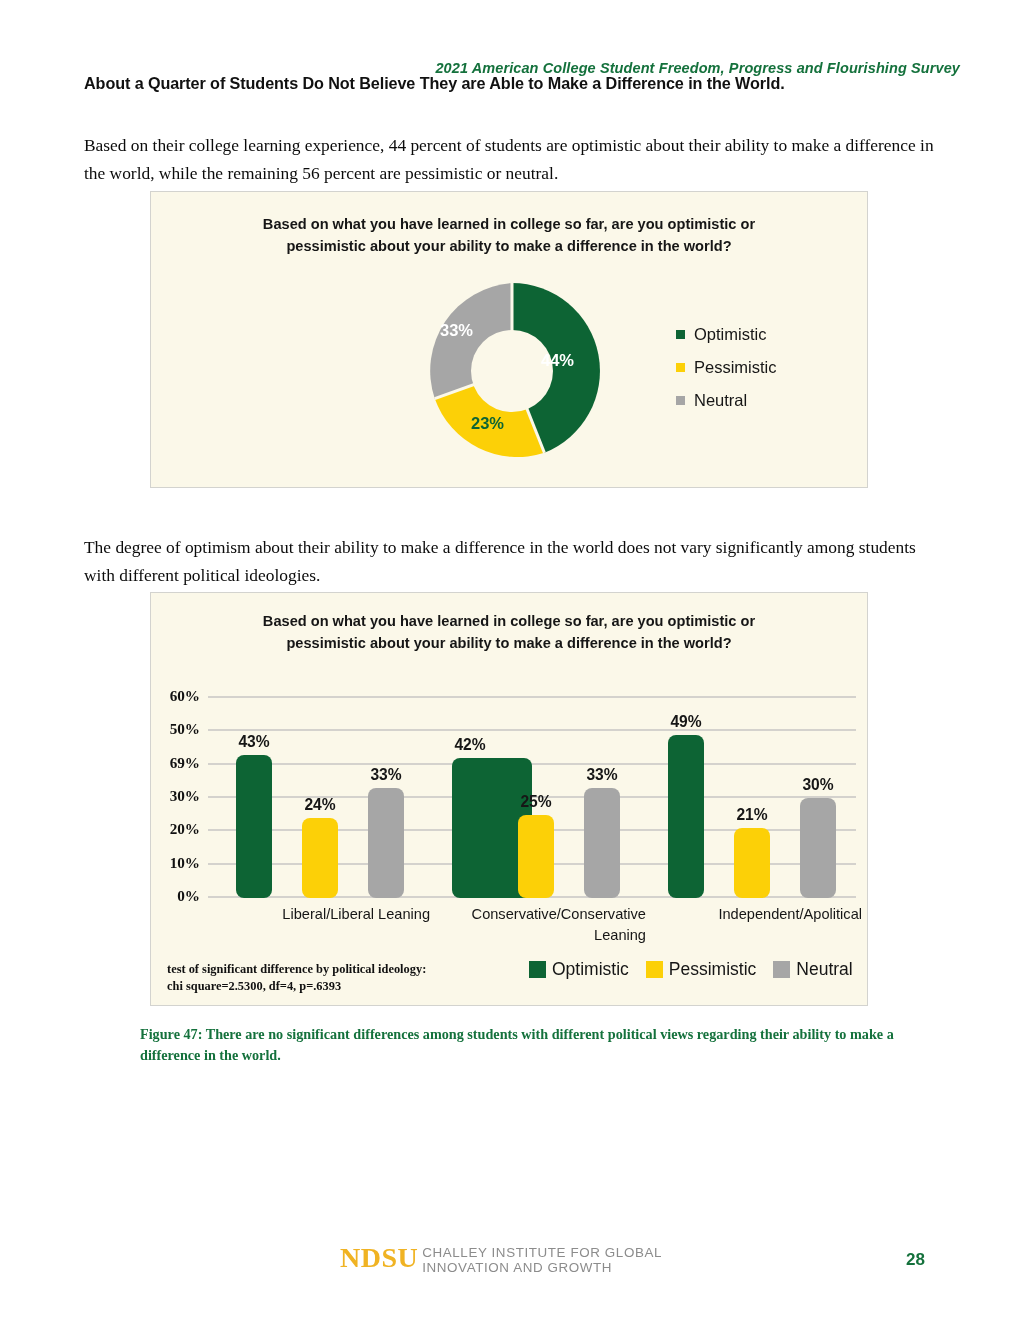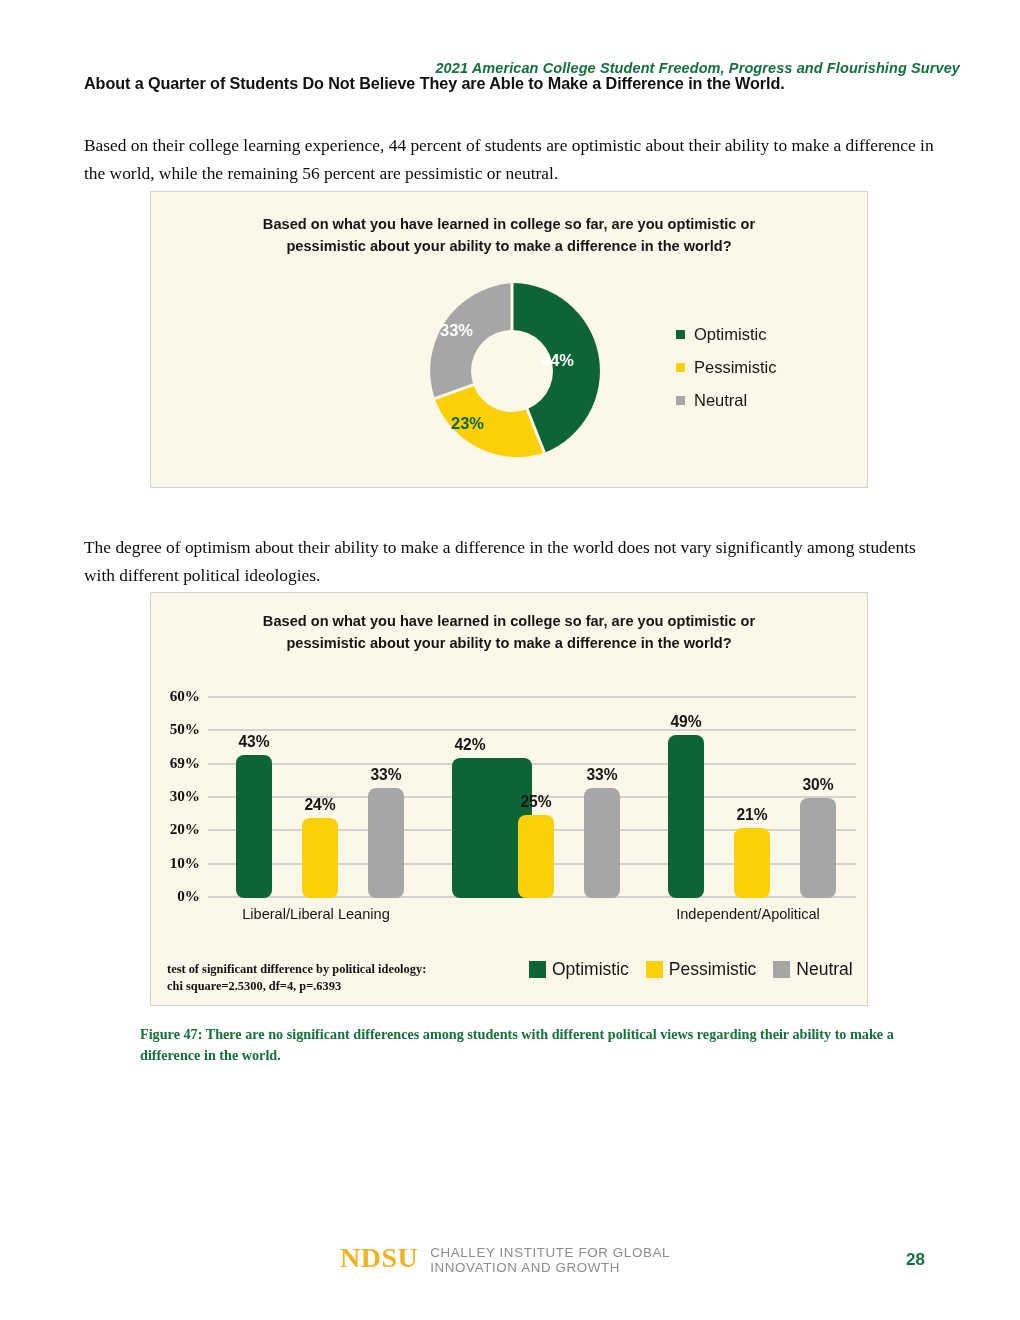--- a/index.html
+++ b/index.html
@@ -120,21 +120,21 @@
     height: 186px;
   }
   .donut-svg { display: block; }
   .slice-label {
     position: absolute;
     font-family: "Liberation Sans", sans-serif;
     font-weight: bold;
     font-size: 16.5px;
   }
   .lbl-opt { left: 122px; top: 73px; color: #ffffff; }
-  .lbl-pes { left: 32px;  top: 136px; color: #0d6434; text-align: right; }
+  .lbl-pes { left: 52px;  top: 136px; color: #0d6434; text-align: right; }
   .lbl-neu { left: 21px;  top: 43px;  color: #ffffff; }
 
   
   .donut-legend {
     position: absolute;
     left: 525px;
     top: 126px;
   }
   .legend-row {
     display: flex;
@@ -196,21 +196,21 @@
     left: -17px;
     text-align: center;
     font-family: "Liberation Sans", sans-serif;
     font-weight: bold;
     font-size: 15.6px;
     color: #161616;
   }
   .cat-label {
     position: absolute;
     top: 206px;
-    text-align: center;
+    text-align: right;
     font-family: "Liberation Sans", sans-serif;
     font-size: 14.6px;
     line-height: 21px;
     color: #161616;
   }
 
   
   .stat-note {
     position: absolute;
     left: 16px;
@@ -258,21 +258,21 @@
     line-height: 30px;
     color: #f0b323;
     letter-spacing: 0.5px;
   }
   .institute-name {
     font-family: "Liberation Sans", sans-serif;
     font-size: 13.4px;
     line-height: 14.6px;
     color: #8c8c8c;
     letter-spacing: 0.6px;
-    margin-left: 12px;
+    margin-left: 4px;
     margin-top: 3px;
   }
   .page-number {
     position: absolute;
     left: 906px;
     top: 1250px;
     font-family: "Liberation Sans", sans-serif;
     font-weight: bold;
     font-size: 17px;
     color: #14713c;
@@ -376,20 +376,21 @@
           <div class="bar" style="left: 0px; height: 140px; background: rgb(13, 100, 52); padding-left: 44px;">
             <span class="bar-value" style="bottom: 144px;">42%</span>
           </div>
           <div class="bar" style="left: 66px; height: 83.3333px; background: rgb(252, 208, 7);">
             <span class="bar-value" style="bottom: 87.3333px;">25%</span>
           </div>
           <div class="bar" style="left: 132px; height: 110px; background: rgb(166, 166, 166);">
             <span class="bar-value" style="bottom: 114px;">33%</span>
           </div>
         </div>
+        <div class="cat-label" style="left: 210px; width: 228px;">Conservative/Conservative Leaning</div>
         <div class="group" style="left: 460px; width: 168px;">
           <div class="bar" style="left: 0px; height: 163.333px; background: rgb(13, 100, 52);">
             <span class="bar-value" style="bottom: 167.333px;">49%</span>
           </div>
           <div class="bar" style="left: 66px; height: 70px; background: rgb(252, 208, 7);">
             <span class="bar-value" style="bottom: 74px;">21%</span>
           </div>
           <div class="bar" style="left: 132px; height: 100px; background: rgb(166, 166, 166);">
             <span class="bar-value" style="bottom: 104px;">30%</span>
           </div>

